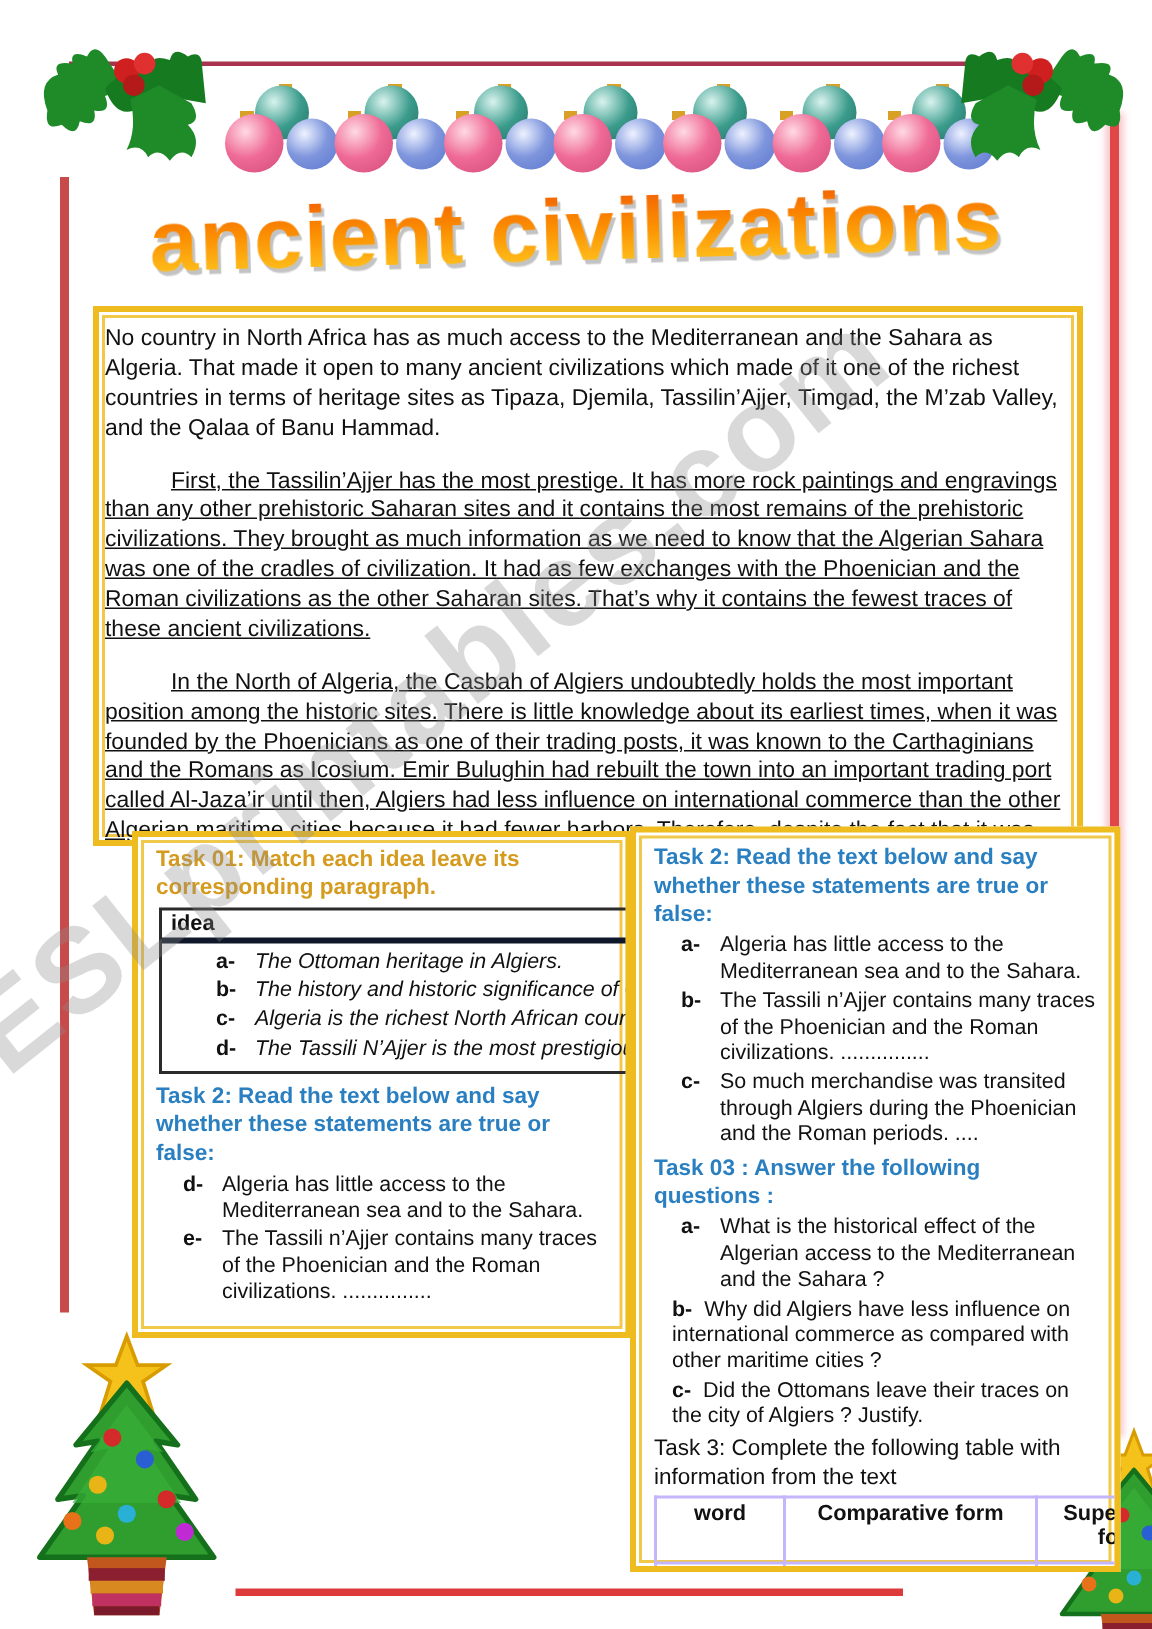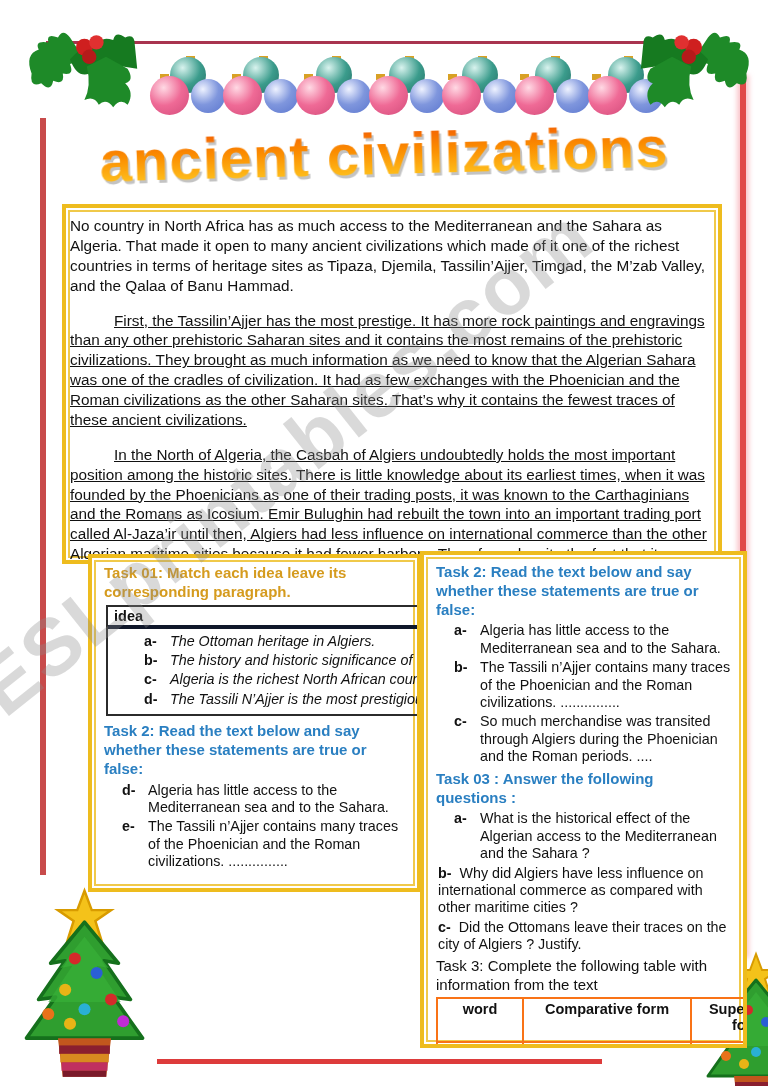--- a/index.html
+++ b/index.html
@@ -42,31 +42,31 @@
   .main-box p.ind{text-indent:44px;text-decoration:underline;}
   .left-panel{left:88px;top:554px;width:301px;height:318px;padding:6px 12px;}
   .right-panel{left:420px;top:551px;width:295px;height:473px;padding:8px 12px;}
   .center-bold{text-align:center;font-weight:bold;font-size:16px;margin:2px 0 3px 0;}
   .orange-label{color:#d59b1e;font-weight:bold;font-size:15px;line-height:1.25;margin-bottom:3px;}
   .blue-label{color:#2a7fc1;font-weight:bold;font-size:15px;line-height:1.25;margin:4px 11px 3px 0;}
   .black-label{font-weight:normal;font-size:15px;line-height:1.25;margin:3px 0;}
   .hang{display:flex;font-size:14.3px;line-height:1.22;margin:1px 0 2px 18px;}
   .hang .k{font-weight:bold;flex:0 0 26px;}
   .hang .t{flex:1;}
-  .flow{font-size:14.3px;line-height:1.22;margin:1px 0 2px 2px;}
+  .flow{font-size:14.3px;line-height:1.22;margin:1px 0 2px 12px;}
   .flow .k2{font-weight:bold;margin-right:8px;}
   .nowrap .t{white-space:nowrap;font-style:italic;}
   
   .idea-table{border:2px solid #2b2b2b;width:372px;margin:2px 0 6px 2px;}
   .idea-header{font-weight:bold;font-size:14.5px;padding:1px 6px;border-bottom:4px solid #0f172a;}
   .idea-items{padding:3px 0 4px 0;}
   .idea-items .hang{margin-left:36px;}
   
   table.gram-table{border-collapse:collapse;width:368px;margin:2px 0 2px 0;table-layout:fixed;}
-  .gram-table th,.gram-table td{border:2px solid #f97316;font-size:14.5px;padding:2px 6px;vertical-align:top;overflow:hidden;}
+  .gram-table th,.gram-table td{border:2px solid #c4b5fd;font-size:14.5px;padding:2px 6px;vertical-align:top;overflow:hidden;}
   .gram-table th{font-weight:bold;text-align:center;height:38px;}
   .gram-table col.c1{width:86px;} .gram-table col.c2{width:168px;} .gram-table col.c3{width:114px;}
   
   .watermark{
     position:absolute;left:-12px;top:652px;z-index:9;pointer-events:none;
     font-size:80px;font-weight:bold;letter-spacing:2px;white-space:nowrap;
     color:#8c8c8c;opacity:.32;transform:rotate(-38.5deg);transform-origin:0 50%;
   }
   
   .holly{position:absolute;z-index:3;}

